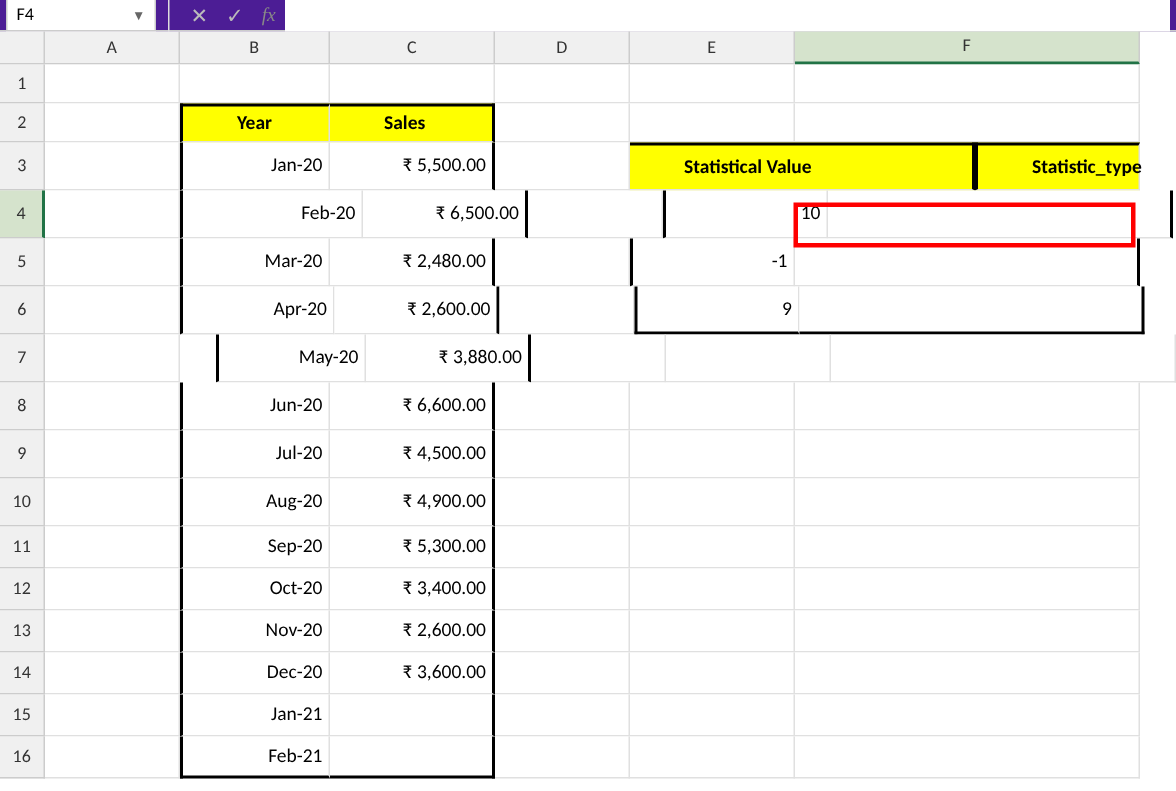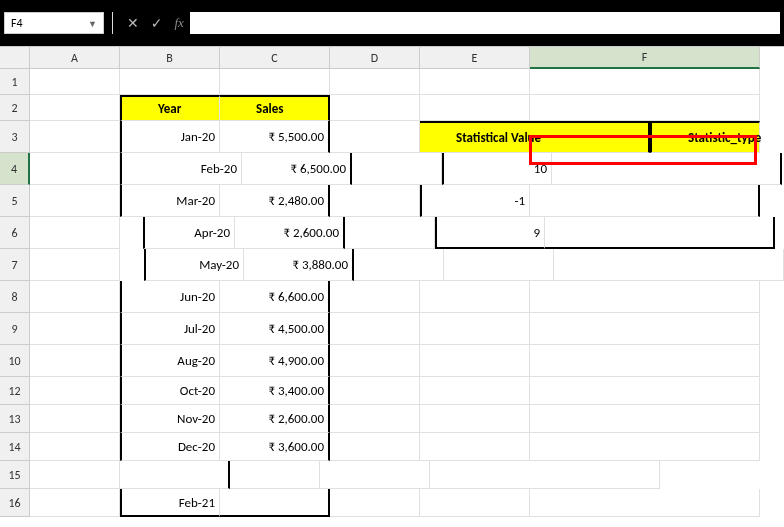--- a/index.html
+++ b/index.html
@@ -2,22 +2,22 @@
 <html><head>
 <meta charset="utf-8">
 <style>
   * { box-sizing: border-box; margin: 0; padding: 0; }
   body { font-family: Calibri, Arial, sans-serif; font-size: 14px; background: #fff; overflow: hidden; width: 784px; height: 527px; }
   
   .formula-bar {
     display: flex;
     align-items: center;
     border-bottom: 1px solid #ccc;
-    background: #000000;
-    height: 47px;
+    background: #4c1d95;
+    height: 21px;
     padding: 2px 4px;
   }
   .name-box {
     width: 100px;
     height: 22px;
     border: 1px solid #ccc;
     display: flex;
     align-items: center;
     padding: 0 6px;
     font-size: 12px;
@@ -168,21 +168,21 @@
       <div class="cell " style="width: 90px; height: 32px;"></div>
       <div class="cell right bl" style="width: 100px; height: 32px;">Mar-20</div>
       <div class="cell right br" style="width: 110px; height: 32px;">₹ 2,480.00</div>
       <div class="cell " style="width: 90px; height: 32px;"></div>
       <div class="cell bl right" style="width: 110px; height: 32px;">-1</div>
       <div class="cell br" style="width: 230px; height: 32px;"></div>
     </div>
     <div class="rowgrid">
       <div class="rowhead" style="height: 32px;">6</div>
       <div class="cell " style="width: 90px; height: 32px;"></div>
-      <div class="cell right bl" style="width: 92px; height: 32px; margin-left: 23px;">Apr-20</div>
+      <div class="cell right bl" style="width: 103px; height: 32px;">Apr-20</div>
       <div class="cell right br" style="width: 110px; height: 32px;">₹ 2,600.00</div>
       <div class="cell " style="width: 90px; height: 32px;"></div>
       <div class="cell bl right bb" style="width: 110px; height: 32px;">9</div>
       <div class="cell br bb" style="width: 230px; height: 32px;"></div>
     </div>
     <div class="rowgrid">
       <div class="rowhead" style="height: 32px;">7</div>
       <div class="cell " style="width: 90px; height: 32px;"></div>
       <div class="cell right bl" style="width: 100px; height: 32px; margin-left: 24px;">May-20</div>
       <div class="cell right br" style="width: 110px; height: 32px;">₹ 3,880.00</div>
@@ -211,20 +211,29 @@
     <div class="rowgrid">
       <div class="rowhead" style="height: 32px;">10</div>
       <div class="cell " style="width: 90px; height: 32px;"></div>
       <div class="cell right bl" style="width: 100px; height: 32px;">Aug-20</div>
       <div class="cell right br" style="width: 110px; height: 32px;">₹ 4,900.00</div>
       <div class="cell " style="width: 90px; height: 32px;"></div>
       <div class="cell " style="width: 110px; height: 32px;"></div>
       <div class="cell " style="width: 230px; height: 32px;"></div>
     </div>
     <div class="rowgrid">
+      <div class="rowhead" style="height: 28px;">11</div>
+      <div class="cell " style="width: 90px; height: 28px;"></div>
+      <div class="cell right bl" style="width: 100px; height: 28px;">Sep-20</div>
+      <div class="cell right br" style="width: 110px; height: 28px;">₹ 5,300.00</div>
+      <div class="cell " style="width: 90px; height: 28px;"></div>
+      <div class="cell " style="width: 110px; height: 28px;"></div>
+      <div class="cell " style="width: 230px; height: 28px;"></div>
+    </div>
+    <div class="rowgrid">
       <div class="rowhead" style="height: 28px;">12</div>
       <div class="cell " style="width: 90px; height: 28px;"></div>
       <div class="cell right bl" style="width: 100px; height: 28px;">Oct-20</div>
       <div class="cell right br" style="width: 110px; height: 28px;">₹ 3,400.00</div>
       <div class="cell " style="width: 90px; height: 28px;"></div>
       <div class="cell " style="width: 110px; height: 28px;"></div>
       <div class="cell " style="width: 230px; height: 28px;"></div>
     </div>
     <div class="rowgrid">
       <div class="rowhead" style="height: 28px;">13</div>
@@ -240,20 +249,21 @@
       <div class="cell " style="width: 90px; height: 28px;"></div>
       <div class="cell right bl" style="width: 100px; height: 28px;">Dec-20</div>
       <div class="cell right br" style="width: 110px; height: 28px;">₹ 3,600.00</div>
       <div class="cell " style="width: 90px; height: 28px;"></div>
       <div class="cell " style="width: 110px; height: 28px;"></div>
       <div class="cell " style="width: 230px; height: 28px;"></div>
     </div>
     <div class="rowgrid">
       <div class="rowhead" style="height: 28px;">15</div>
       <div class="cell " style="width: 90px; height: 28px;"></div>
+      <div class="cell right bl" style="width: 100px; height: 28px;">Jan-21</div>
       <div class="cell right br" style="width: 110px; height: 28px;"></div>
       <div class="cell " style="width: 90px; height: 28px;"></div>
       <div class="cell " style="width: 110px; height: 28px;"></div>
       <div class="cell " style="width: 230px; height: 28px;"></div>
     </div>
     <div class="rowgrid">
       <div class="rowhead" style="height: 28px;">16</div>
       <div class="cell " style="width: 90px; height: 28px;"></div>
       <div class="cell right bl bb" style="width: 100px; height: 28px;">Feb-21</div>
       <div class="cell right br bb" style="width: 110px; height: 28px;"></div>

